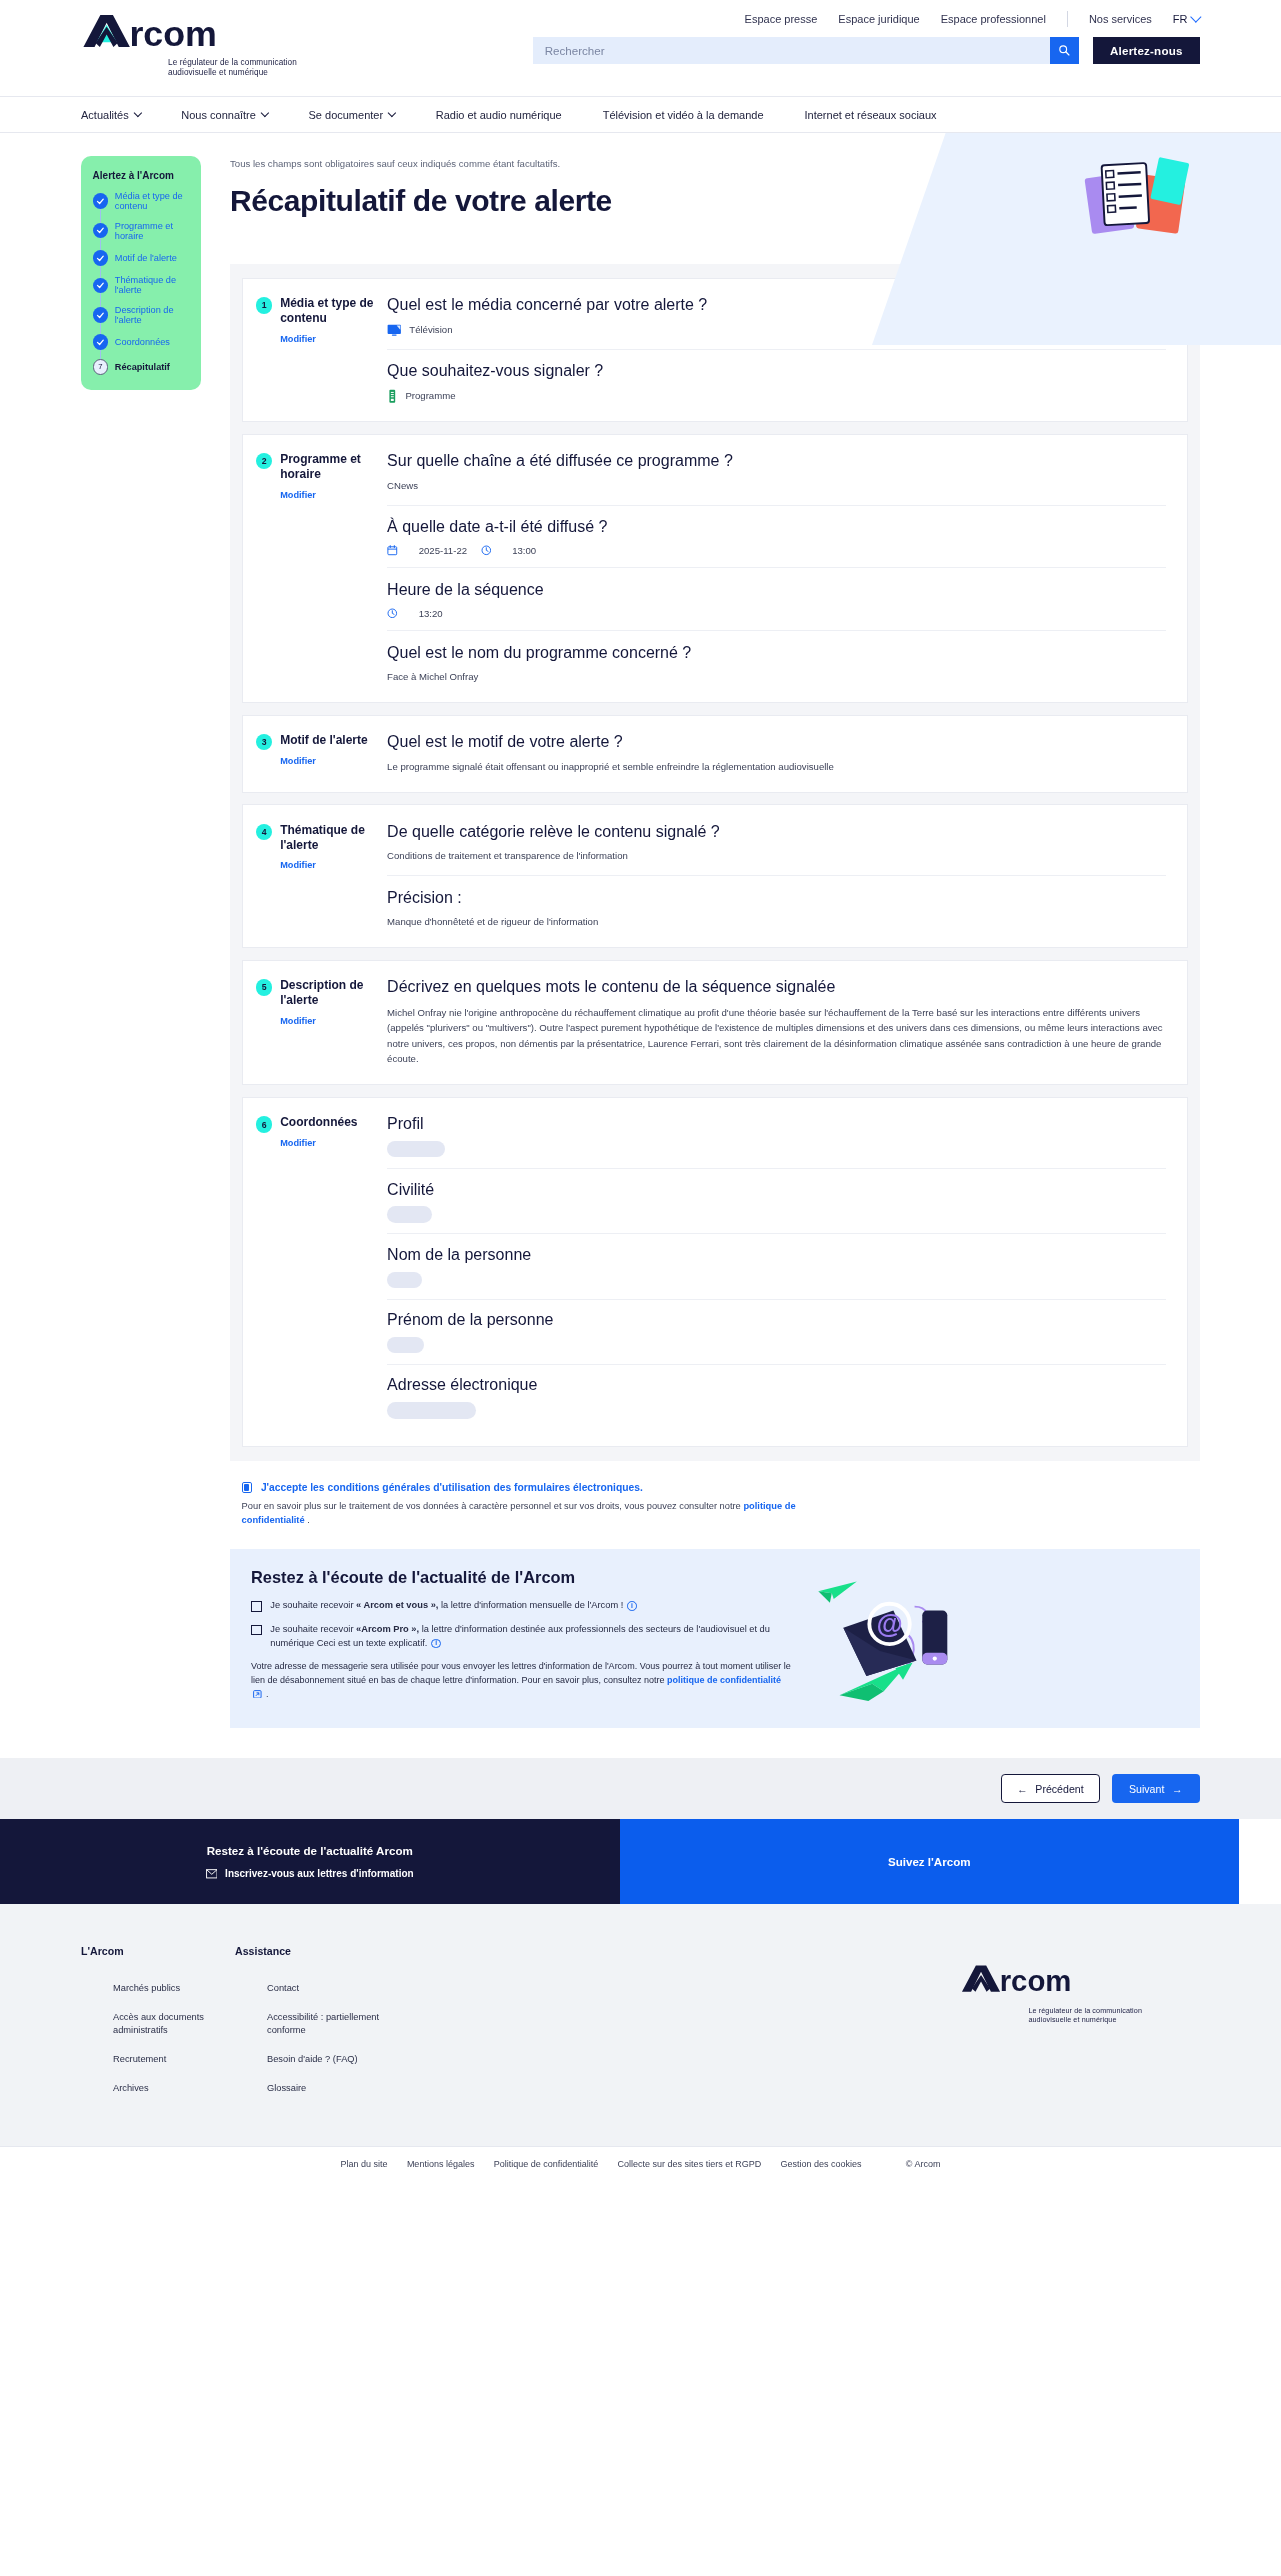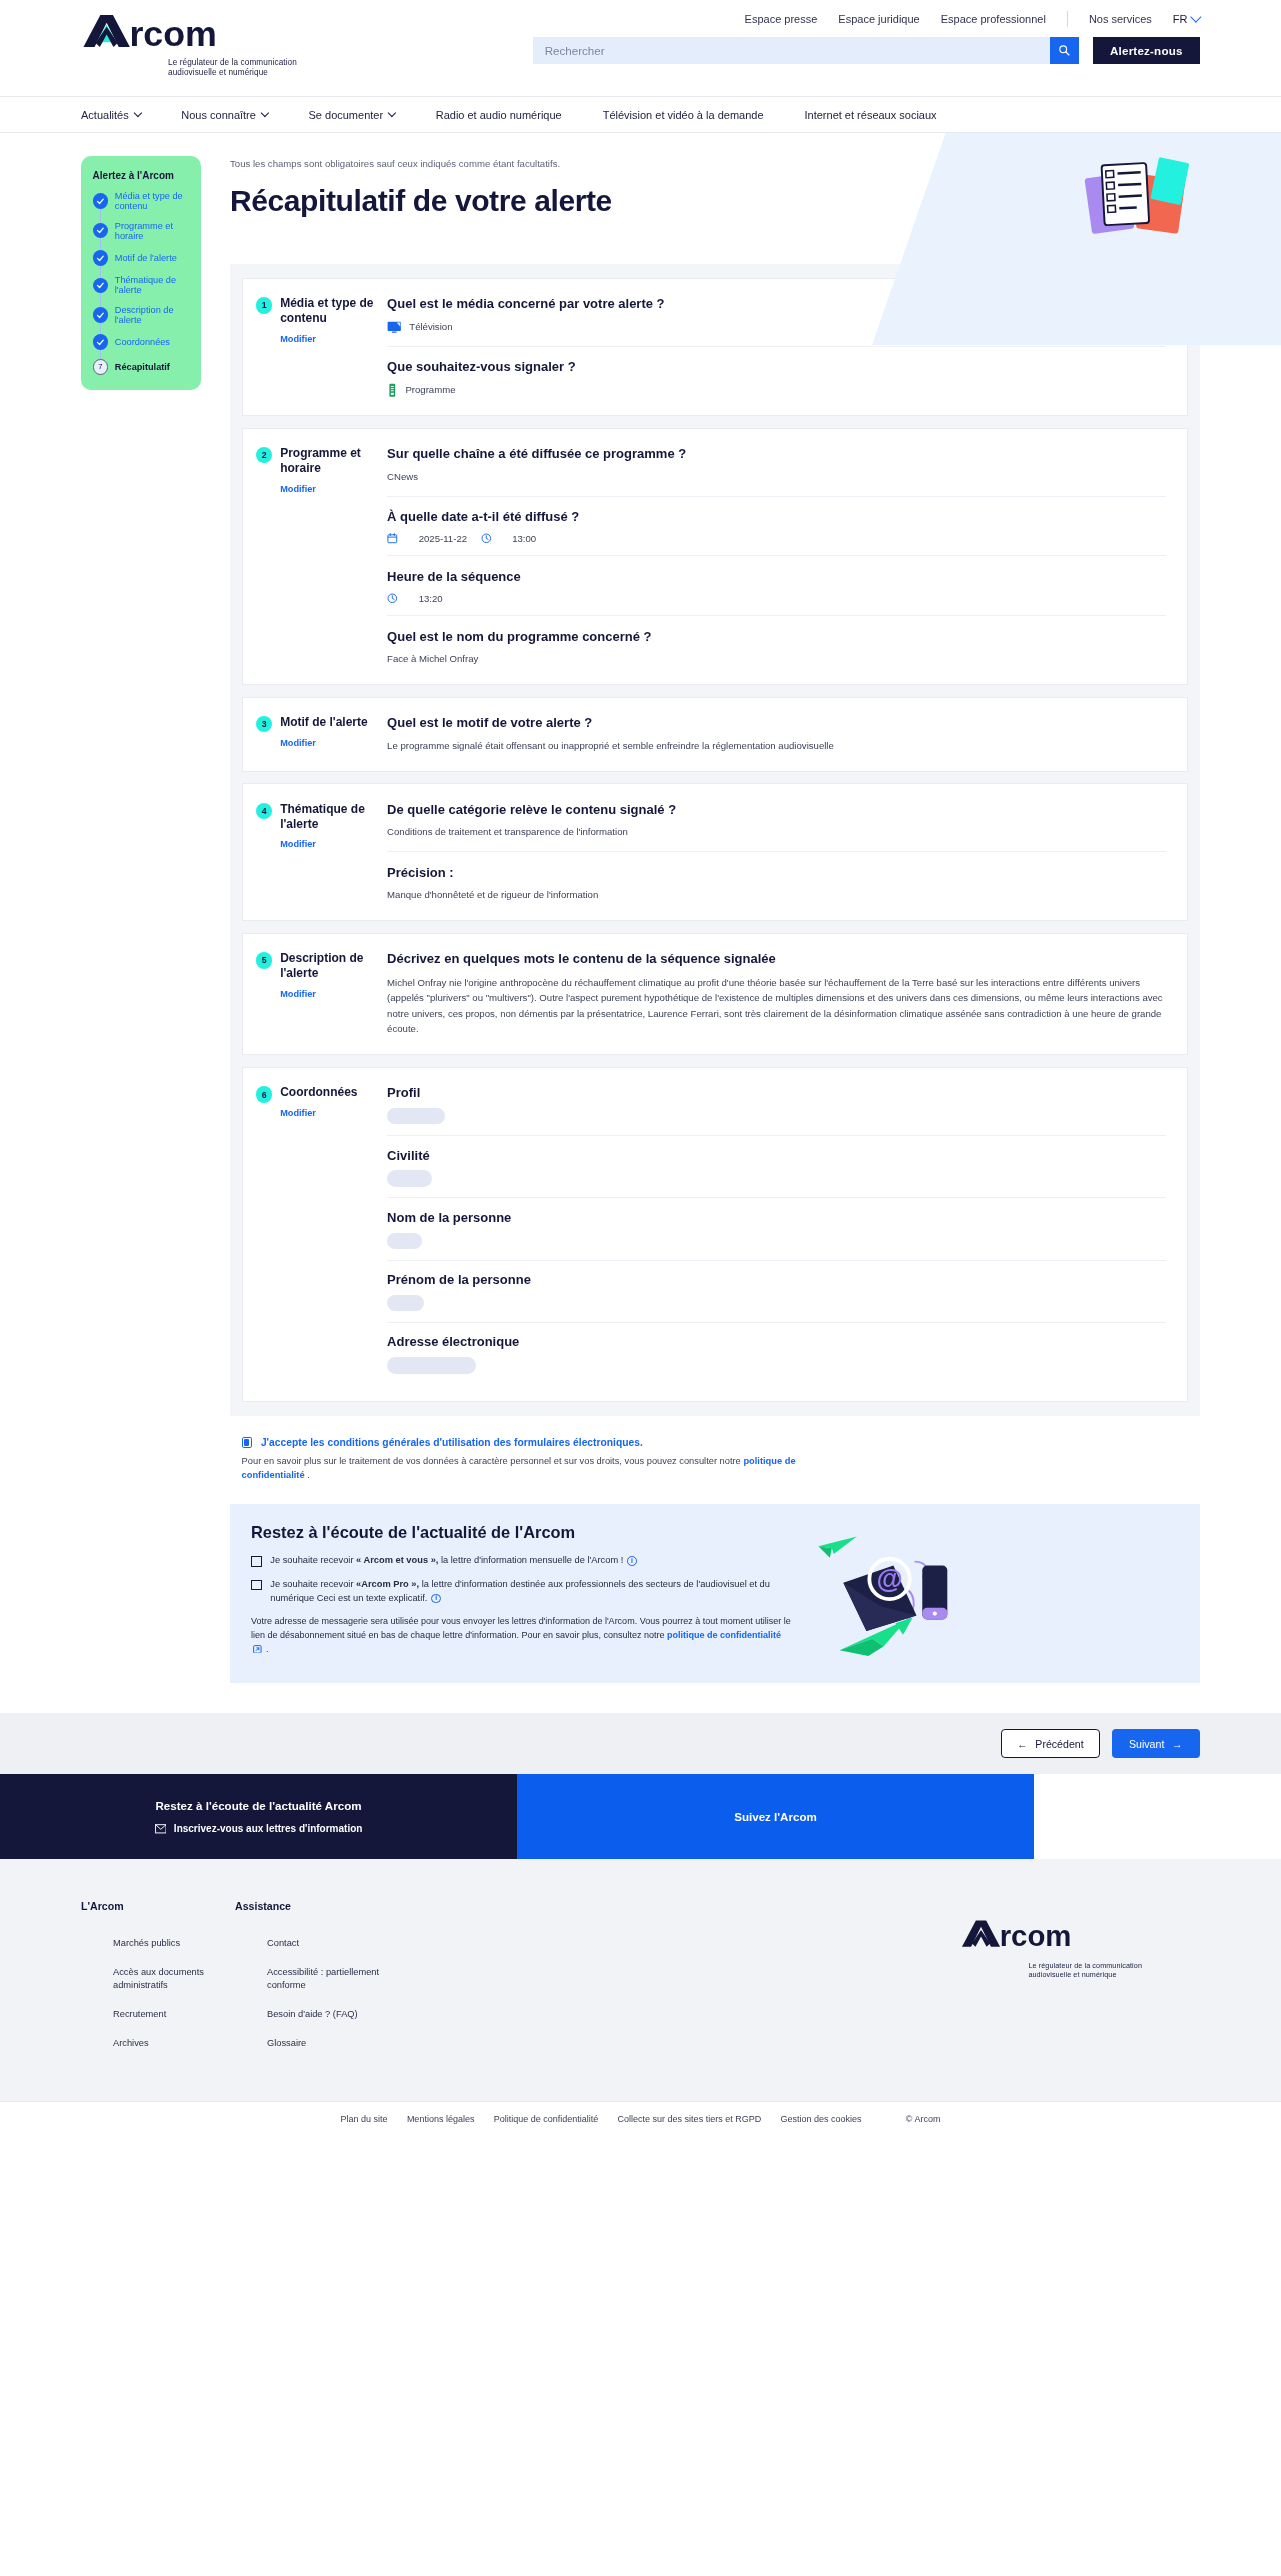--- a/index.html
+++ b/index.html
@@ -134,21 +134,21 @@
     width:16.4px;height:16.4px;border-radius:50%;background:#24f0e0;flex:0 0 16.4px;
     display:flex;align-items:center;justify-content:center;
     font-size:8.7px;font-weight:bold;color:#14173a; margin-top:1px;
   }
   .card-title { font-size:12px; font-weight:bold; color:#14173a; line-height:1.25; }
   .modify { font-size:9.2px; color:#1766f0; font-weight:bold; margin-top:7.7px; display:inline-block; cursor:pointer; text-decoration:none;}
   .card-right { flex:1; min-width:0; }
   .qblock { padding-bottom:11.6px; }
   .qblock + .qblock { border-top:1px solid #edeff4; padding-top:12.5px; }
   .qblock:last-child{ padding-bottom:0; }
-  .q { font-size:13px; font-weight:bold; color:#14173a; margin-bottom:8.7px; }
+  .q { font-size:16px; font-weight:normal; color:#14173a; margin-bottom:8.7px; }
   .a { font-size:9.6px; color:#3d4258; line-height:1.5; }
   .a.with-icon { display:flex; align-items:center; gap:7.7px; }
   .a.long { line-height:1.62; }
   .inline-vals{ display:flex; align-items:center; gap:13.5px; font-size:9.6px; color:#3d4258;}
   .inline-vals span.iv{ display:flex; align-items:center; gap:21px; }
 
   
   .redact {
     background:#e3e7f3; border-radius:10.6px; height:16.4px; display:block;
   }
@@ -198,21 +198,21 @@
     padding:7.7px 15.4px; border-radius:3.9px; cursor:pointer; font-family:inherit;
     display:flex; align-items:center; gap:7.7px;
   }
   .btn-next {
     border:none; background:#1766f0; color:#fff; font-size:10.6px;
     padding:8.7px 17.4px; border-radius:3.9px; cursor:pointer; font-family:inherit;
     display:flex; align-items:center; gap:7.7px;
   }
 
   
-  .bands { display:flex; width:1034px; }
+  .bands { display:flex; width:1239px; }
   .band-dark {
     flex:0 0 50%; background:#14173a; color:#fff; padding:25px 9.6px;
     display:flex; flex-direction:column; align-items:center; justify-content:center; gap:11.6px;
   }
   .band-dark h4{ font-size:11.6px; font-weight:bold; }
   .band-dark .sub{ font-size:10px; font-weight:bold; display:flex; align-items:center; gap:7.7px;}
   .band-blue {
     flex:0 0 50%; background:#0b5ded; color:#fff; display:flex;
     align-items:center; justify-content:center; font-size:11.6px; font-weight:bold;
   }

